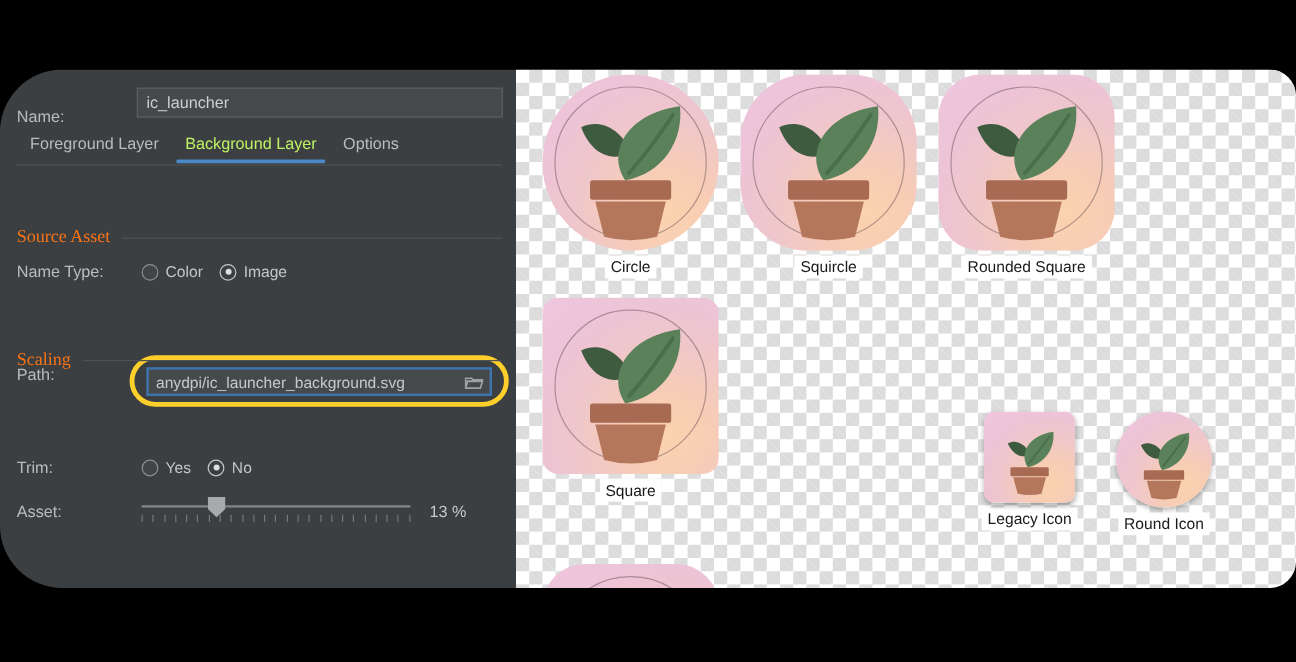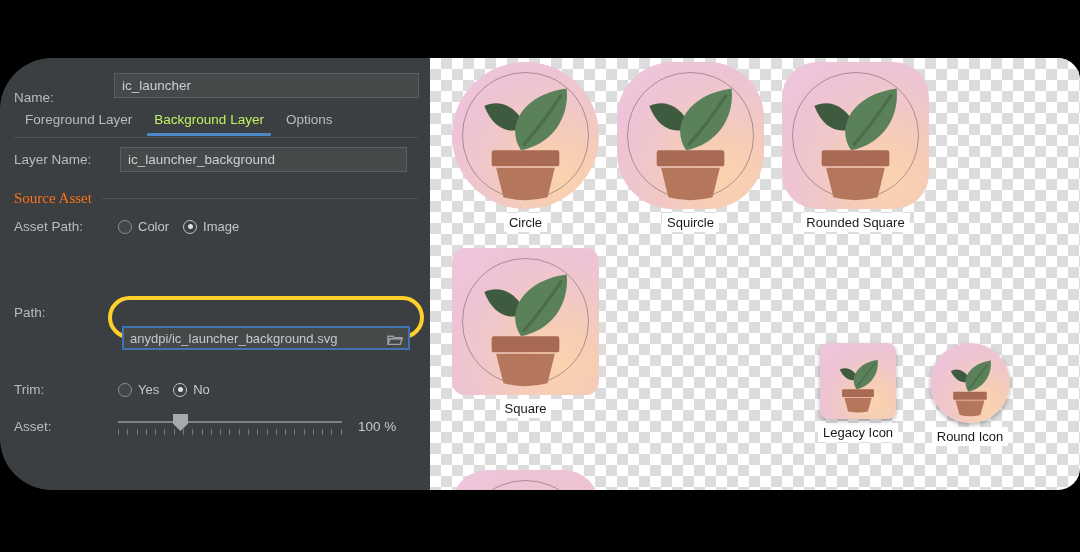--- a/index.html
+++ b/index.html
@@ -173,21 +173,20 @@
     position: absolute;
     left: 122px;
     top: 248px;
     width: 288px;
     height: 24px;
     background: #45494A;
     border: 2px solid #3E74B0;
     display: flex;
     align-items: center;
     padding: 0 5px 0 6px;
-    margin-top: 20px;
   }
   .path-text {
     flex: 1;
     color: #C6C9CB;
     font-size: 13px;
     white-space: nowrap;
     overflow: hidden;
   }
   .folder-ico { flex: 0 0 16px; height: 13px; }
 
@@ -322,32 +321,28 @@
         <span class="lbl">Name:</span>
         <div class="tinput">ic_launcher</div>
       </div>
 
       <div class="tabs">
         <div class="tab">Foreground Layer</div>
         <div class="tab active">Background Layer</div>
         <div class="tab">Options</div>
       </div>
 
-      <div class="row row-layer">
-        <span class="lbl">Layer Name:</span>
-        <div class="tinput">ic_launcher_background</div>
-      </div>
 
       <div class="section sec-source">
         <span class="stitle">Source Asset</span>
         <span class="srule"></span>
       </div>
 
       <div class="row row-assettype">
-        <span class="lbl">Asset Path:</span>
+        <span class="lbl">Name Type:</span>
         <div class="radio-grp">
           <div class="radio-item">
             <span class="radio"></span>
             <span class="radio-lbl">Color</span>
           </div>
           <div class="radio-item">
             <span class="radio on"></span>
             <span class="radio-lbl">Image</span>
           </div>
         </div>
@@ -362,20 +357,24 @@
       <div class="path-field">
         <span class="path-text">anydpi/ic_launcher_background.svg</span>
         <span class="folder-ico">
           <svg width="16" height="13" viewBox="0 0 16 13">
             <path d="M1 3.2 L6 3.2 L7.2 4.6 L15 4.6 L15 5.6 L2.6 5.6 L1 11.2 Z" fill="none" stroke="#9DA1A3" stroke-width="1.4"></path>
             <path d="M2.6 5.9 L15 5.9 L13.3 11.4 L1 11.4 Z" fill="none" stroke="#9DA1A3" stroke-width="1.4"></path>
           </svg>
         </span>
       </div>
 
+      <div class="section sec-scaling">
+        <span class="stitle">Scaling</span>
+        <span class="srule"></span>
+      </div>
 
       <div class="row row-trim">
         <span class="lbl">Trim:</span>
         <div class="radio-grp">
           <div class="radio-item">
             <span class="radio"></span>
             <span class="radio-lbl">Yes</span>
           </div>
           <div class="radio-item">
             <span class="radio on"></span>
@@ -410,21 +409,21 @@
               <i></i>
               <i></i>
             <i></i>
               <i></i>
               <i></i>
               <i></i>
               <i></i>
           </div>
           <div class="slider-thumb"></div>
         </div>
-        <span class="pct">100 %</span>
+        <span class="pct">13 %</span>
       </div>
 
     </div>
 
     <div class="preview">
 
       <div class="cell" style="left:22px; top:4px;">
         <div class="art shape-circle" style="width:147px;height:147px;">
           <div class="bg"></div>
           <div class="guide"></div>

